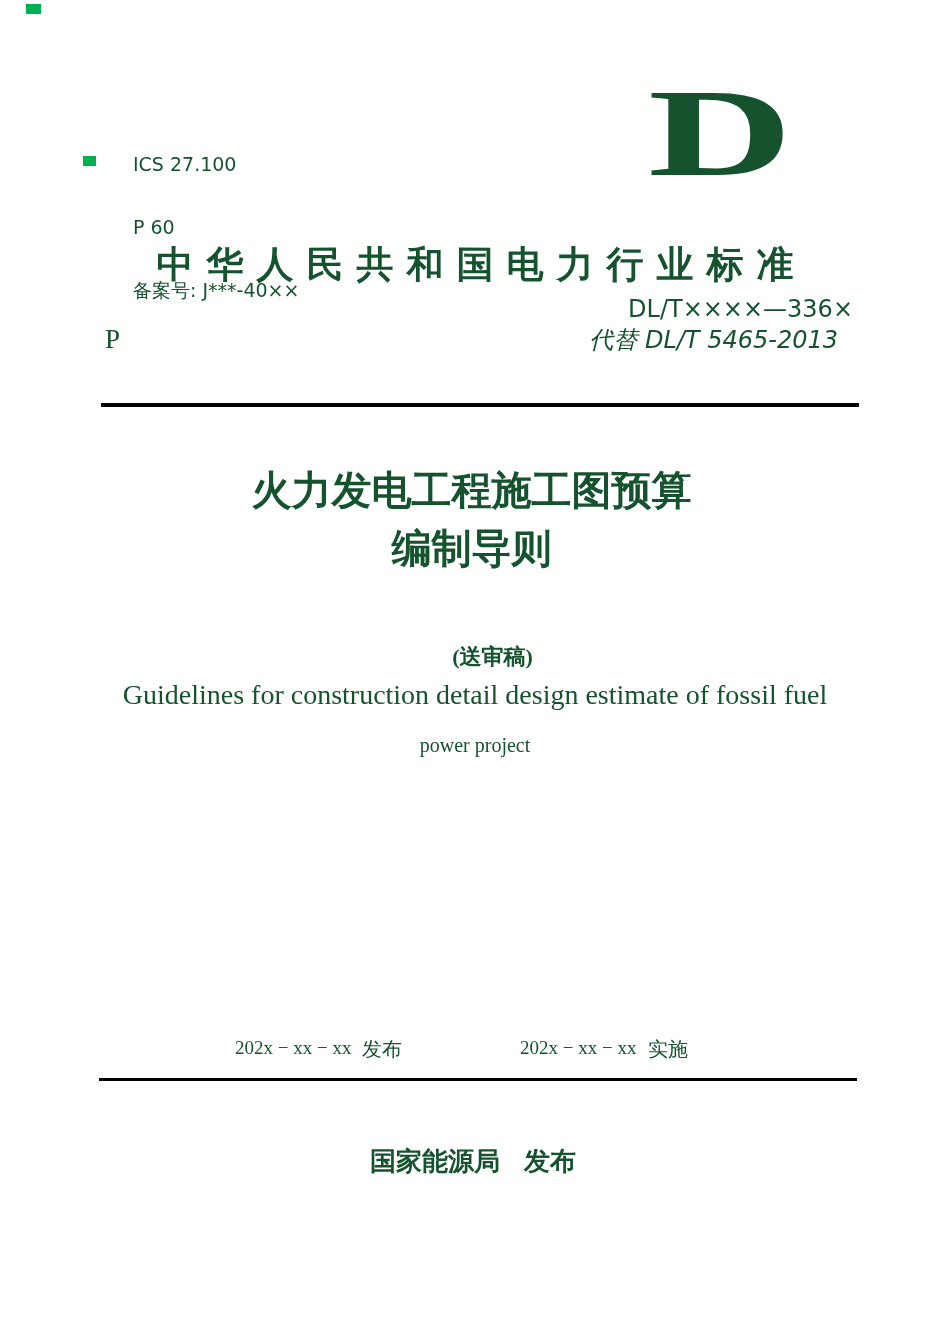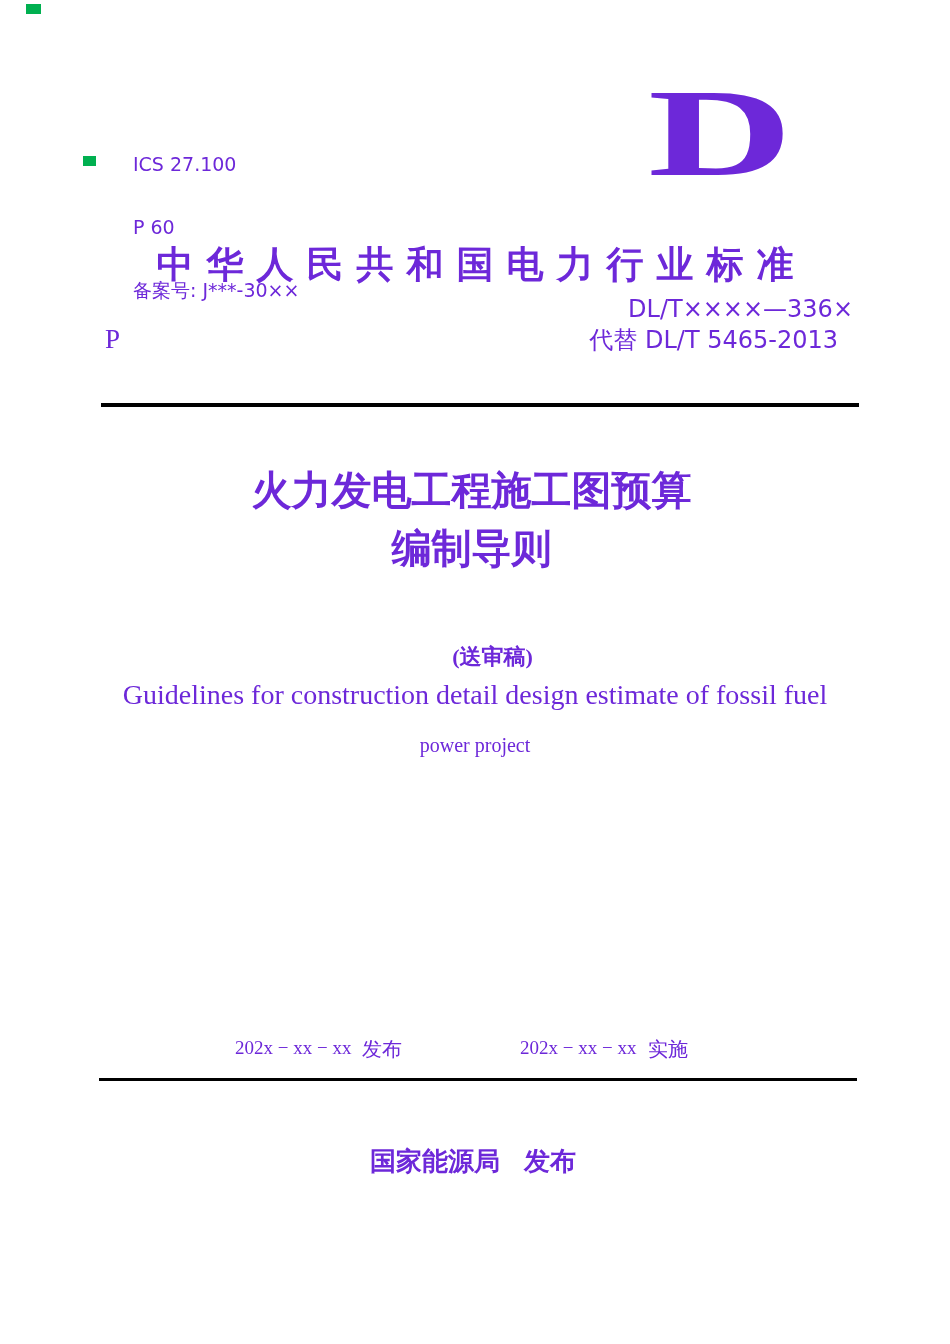--- a/index.html
+++ b/index.html
@@ -2,21 +2,21 @@
 <html><head>
 <meta charset="utf-8">
 <style>
   * { margin:0; padding:0; box-sizing:border-box; }
   html,body { background:#888; }
   .page {
     position:relative;
     width:950px; height:1344px;
     margin:0 auto;
     background:#ffffff;
-    color:#6d28d9;
+    color:#14532d;
     font-family:"Liberation Serif", serif;
     overflow:hidden;
   }
   .abs { position:absolute; }
 
   .marker { position:absolute; background:#00B050; }
   .marker-1 { left:26px; top:4px;   width:15px; height:10px; }
   .marker-2 { left:83px; top:156px; width:13px; height:10px; }
 
   .ics-block {
@@ -44,21 +44,21 @@
     text-indent:13px;
     white-space:nowrap;
   }
 
   .designation-block {
     right:97px; top:294px;
     text-align:right;
     font-family:"DejaVu Sans","Liberation Sans",sans-serif;
     font-size:24px; line-height:31px;
   }
-  .designation-block .replaces { padding-right:15px; }
+  .designation-block .replaces { padding-right:15px;font-style:italic; }
 
   .category-letter {
     left:105px; top:324px;
     font-size:27px; line-height:31px;
   }
 
   .rule { position:absolute; background:#000; }
   .rule-top    { left:101px; top:403px;  width:758px; height:4px; }
   .rule-bottom { left:99px;  top:1078px; width:758px; height:3px; }
 
@@ -105,21 +105,21 @@
 <body>
 
 <div class="page">
 
   <div class="marker marker-1"></div>
   <div class="marker marker-2"></div>
 
   <div class="abs ics-block">
     <div>ICS 27.100</div>
     <div>P 60</div>
-    <div>备案号: J***-30××</div>
+    <div>备案号: J***-40××</div>
   </div>
 
   <div class="abs logo-d">D</div>
 
   <div class="abs authority-title">中华人民共和国电力行业标准</div>
 
   <div class="abs designation-block">
     <div>DL/T××××—336×</div>
     <div class="replaces">代替 DL/T 5465-2013</div>
   </div>

